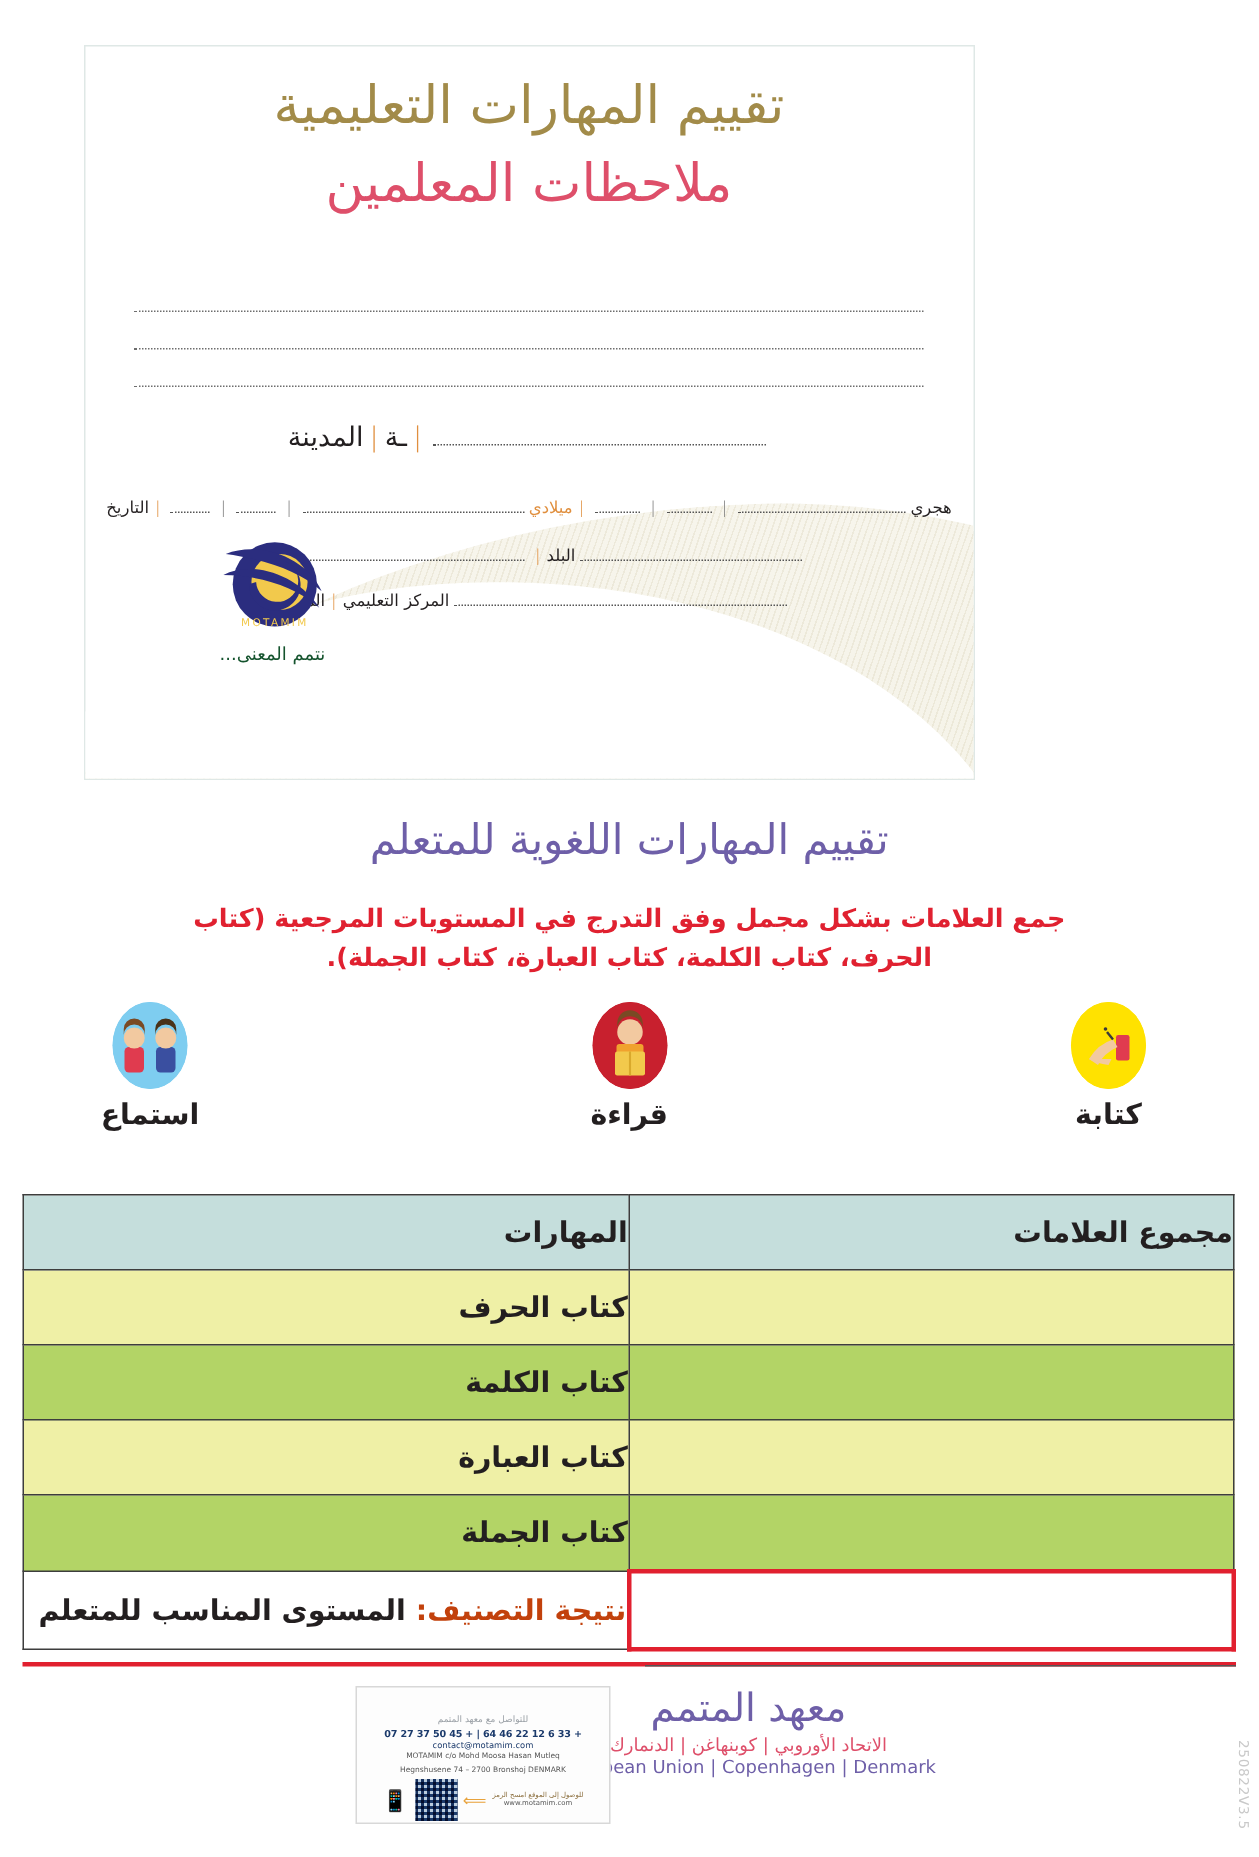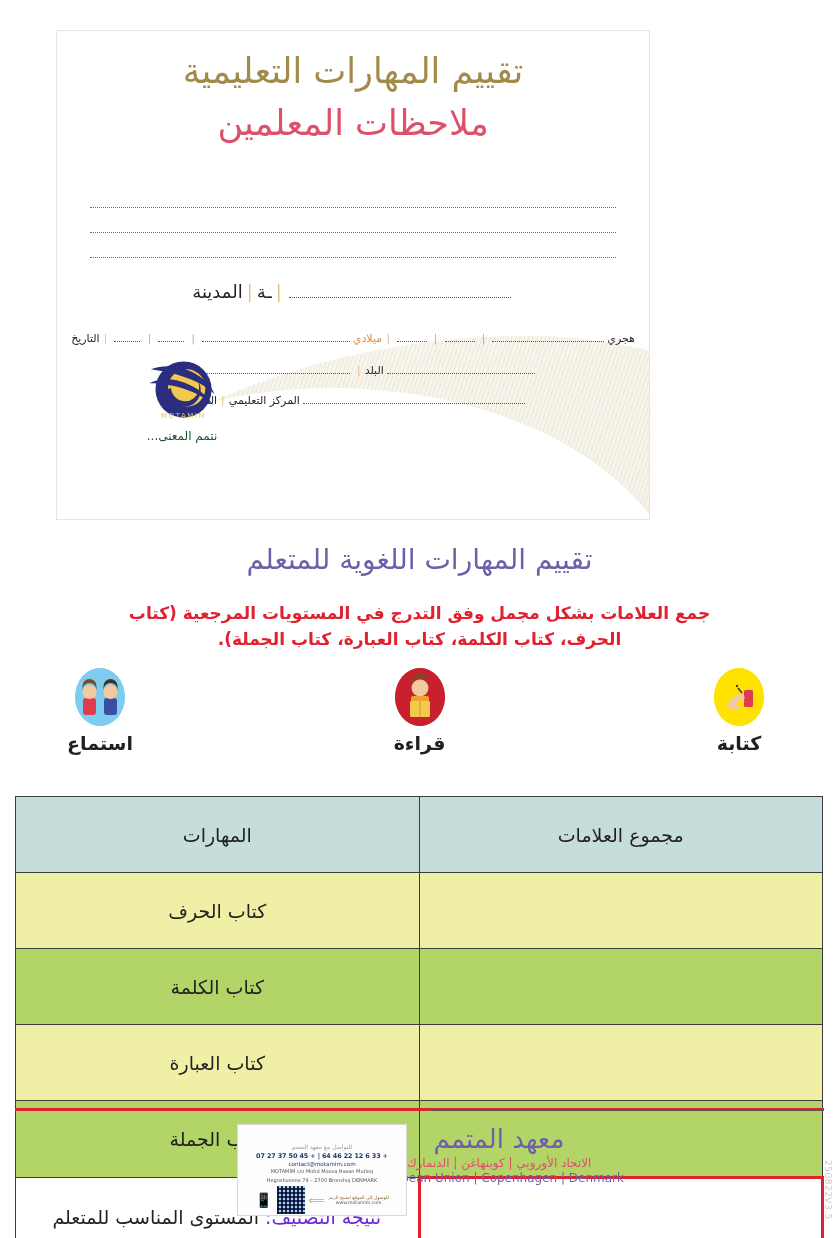--- a/index.html
+++ b/index.html
@@ -210,40 +210,41 @@
     position: absolute;
     top: 796px;
     left: 15px;
     width: 809px;
     border-collapse: collapse;
     table-layout: fixed;
   }
   .tbl td, .tbl th {
     border: 1px solid #3d3d3d;
     height: 49px;
-    text-align: center;
+    text-align: right;
     font-size: 19px;
     color: #231f20;
-    padding: 13px;
+    padding: 0;
+    font-weight: bold;
   }
   .th-cell {
     background: #c5dedc;
     color: #e8556b;
     font-size: 23px;
     font-weight: normal;
     height: 45px;
   }
   .r-yellow { background: #eff0a6; }
   .r-green  { background: #b3d466; }
   .r-white  { background: #ffffff; height: 72px; }
   .red-box {
     border: 3px solid #e1202f !important;
     background: #ffffff;
   }
-  .cls-red { color: #6d28d9; }
+  .cls-red { color: #c2410c; }
 
   
   .footer-rule {
     position: absolute;
     top: 1108px;
     left: 15px;
     width: 809px;
     height: 3px;
     background: #e1202f;
   }

